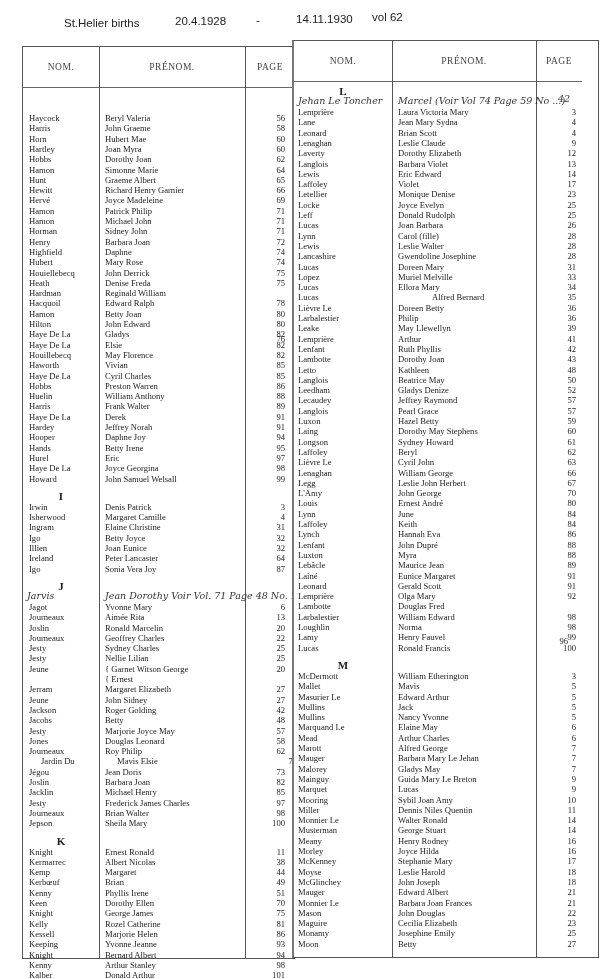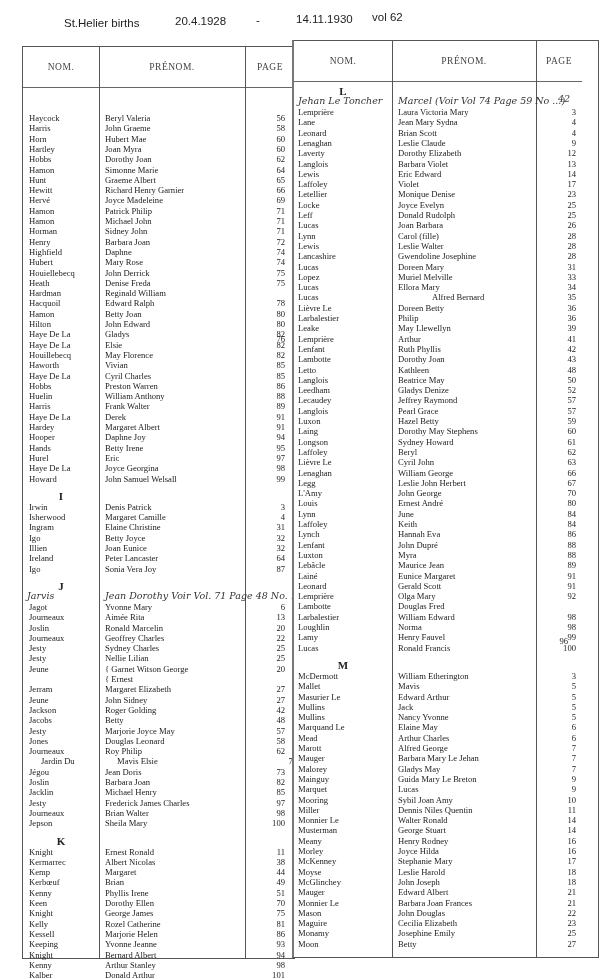--- a/index.html
+++ b/index.html
@@ -208,21 +208,21 @@
         <span class="pre" style="left:82px;">Frank Walter</span>
         <span class="pg" style="left:238px;">89</span>
       </div>
       <div class="row" style="top:364.7000000000002px;">
         <span class="nom" style="left:6px;">Haye De La</span>
         <span class="pre" style="left:82px;">Derek</span>
         <span class="pg" style="left:238px;">91</span>
       </div>
       <div class="row" style="top:375.0000000000002px;">
         <span class="nom" style="left:6px;">Hardey</span>
-        <span class="pre" style="left:82px;">Margaret Albert</span>
+        <span class="pre" style="left:82px;">Jeffrey Norah</span>
         <span class="pg" style="left:238px;">91</span>
       </div>
       <div class="row" style="top:385.30000000000024px;">
         <span class="nom" style="left:6px;">Hooper</span>
         <span class="pre" style="left:82px;">Daphne Joy</span>
         <span class="pg" style="left:238px;">94</span>
       </div>
       <div class="row" style="top:395.60000000000025px;">
         <span class="nom" style="left:6px;">Hands</span>
         <span class="pre" style="left:82px;">Betty Irene</span>

